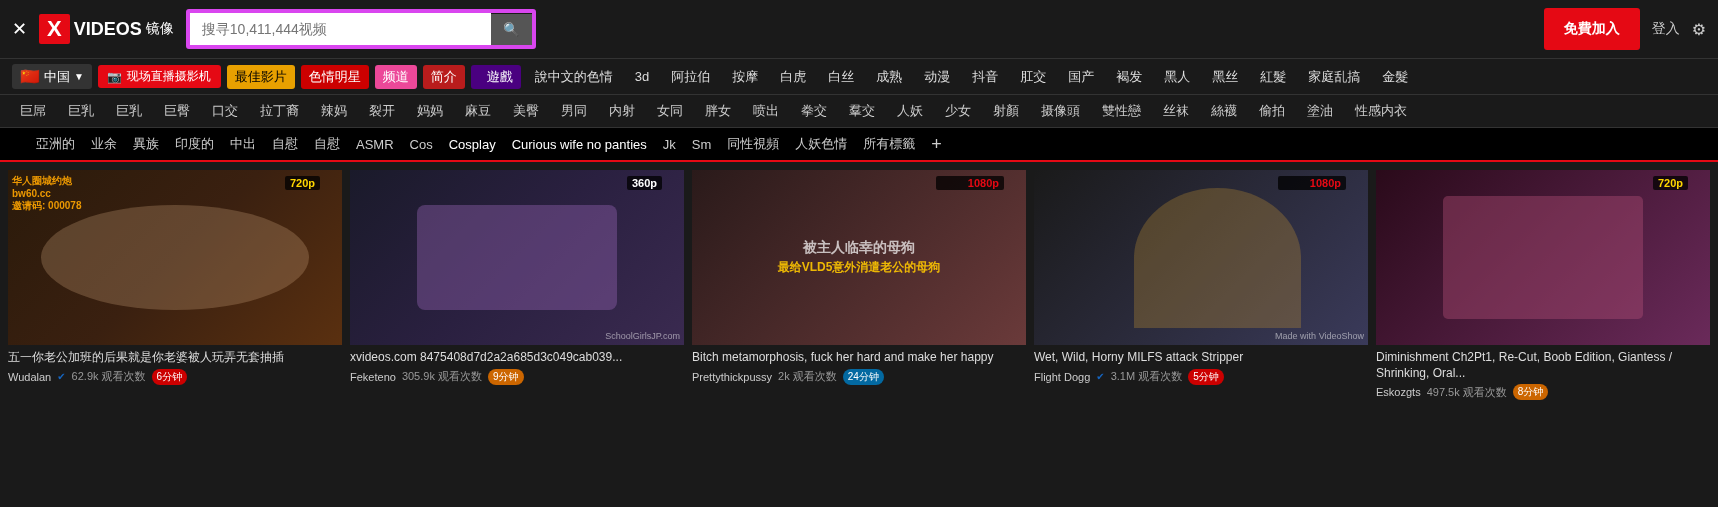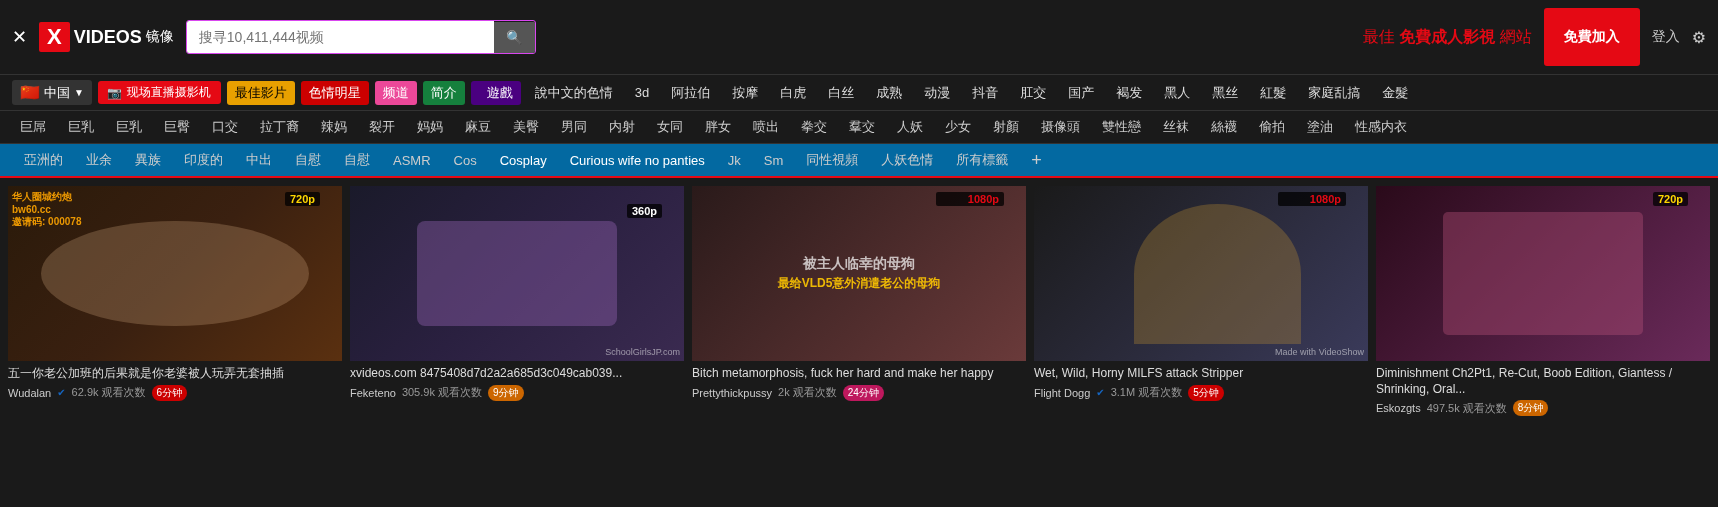--- a/index.html
+++ b/index.html
@@ -5,72 +5,72 @@
     * { margin: 0; padding: 0; box-sizing: border-box; }
     body { background: #1a1a1a; color: #ccc; font-family: Arial, sans-serif; font-size: 13px; overflow-x: hidden; }
     
     
     .header { background: #1a1a1a; display: flex; align-items: center; padding: 8px 12px; gap: 12px; border-bottom: 1px solid #333; }
     .close-btn { color: #fff; font-size: 18px; cursor: pointer; }
     .logo { display: flex; align-items: center; gap: 4px; }
     .logo-x { background: #e50914; color: #fff; font-weight: 900; font-size: 22px; padding: 2px 8px; border-radius: 2px; }
     .logo-text { color: #fff; font-weight: 700; font-size: 18px; }
     .logo-mirror { color: #fff; font-size: 14px; }
-    .search-box { display: flex; align-items: center; border: 1px solid #d946ef; border-radius: 3px; overflow: hidden; flex: 0 0 350px; }
+    .search-box { display: flex; align-items: center; border: 4px solid #d946ef; border-radius: 3px; overflow: hidden; flex: 0 0 350px; }
     .search-box input { background: #fff; border: none; outline: none; padding: 8px 12px; font-size: 14px; color: #333; width: 100%; }
     .search-box button { background: #555; border: none; padding: 8px 12px; cursor: pointer; color: #fff; }
     .header-right { margin-left: auto; display: flex; align-items: center; gap: 12px; }
     .header-tagline { font-size: 16px; color: #fff; }
     .header-tagline span { color: #e50914; }
-    .signup-btn { background: #e50914; color: #fff; border: none; padding: 20px 20px; border-radius: 3px; cursor: pointer; font-size: 14px; font-weight: bold; }
+    .signup-btn { background: #e50914; color: #fff; border: none; padding: 12px 20px; border-radius: 3px; cursor: pointer; font-size: 14px; font-weight: bold; }
     .login-link { color: #ccc; cursor: pointer; font-size: 14px; }
     .gear-icon { color: #ccc; font-size: 16px; cursor: pointer; }
     
     
     .nav1 { background: #1a1a1a; display: flex; align-items: center; padding: 5px 12px; gap: 6px; flex-wrap: nowrap; overflow-x: auto; border-bottom: 1px solid #333; }
     .nav1::-webkit-scrollbar { height: 3px; }
     .china-btn { display: flex; align-items: center; gap: 4px; background: #333; color: #fff; padding: 3px 8px; border-radius: 3px; cursor: pointer; font-size: 13px; }
     .flag { font-size: 16px; }
     .dropdown-arrow { font-size: 10px; }
     .live-btn { background: #e50914; color: #fff; padding: 3px 10px; border-radius: 3px; cursor: pointer; font-size: 12px; white-space: nowrap; display: flex; align-items: center; gap: 4px; }
     .nav-tag { color: #fff; padding: 3px 8px; border-radius: 3px; cursor: pointer; font-size: 13px; white-space: nowrap; }
     .nav-tag.highlight-yellow { background: #e8a000; color: #000; }
     .nav-tag.highlight-red { background: #c00; color: #fff; }
     .nav-tag.highlight-green { background: #ec4899; color: #fff; }
-    .nav-tag.highlight-blue2 { background: #15803d; color: #fff; }
+    .nav-tag.highlight-blue2 { background: #b91c1c; color: #fff; }
     .nav-tag.highlight-game { background: #4a0080; color: #fff; padding-left: 16px; }
     .nav-tag.plain { color: #ddd; }
     
     
     .nav2 { background: #1a1a1a; display: flex; align-items: center; padding: 4px 12px; gap: 6px; flex-wrap: nowrap; overflow-x: auto; border-bottom: 1px solid #333; }
     .nav2::-webkit-scrollbar { height: 3px; }
     .cat-item { color: #ccc; padding: 3px 8px; cursor: pointer; font-size: 13px; white-space: nowrap; }
     
     
-    .nav3 { background: #0369a1; display: flex; align-items: center; padding: 4px 16px; gap: 7px; flex-wrap: nowrap; overflow-x: auto; border-bottom: 2px solid #e50914; }
+    .nav3 { background: #000000; display: flex; align-items: center; padding: 4px 28px; gap: 0; flex-wrap: nowrap; overflow-x: auto; border-bottom: 2px solid #e50914; }
     .nav3::-webkit-scrollbar { height: 3px; }
     .tag-item { color: #ccc; padding: 3px 8px; cursor: pointer; font-size: 13px; white-space: nowrap; }
     .add-btn { color: #ccc; font-size: 18px; cursor: pointer; padding: 0 8px; }
     
     
     .video-grid { display: flex; gap: 0; padding: 8px 4px; background: #1a1a1a; }
     .video-card { flex: 1; padding: 0 4px; cursor: pointer; }
     .video-thumb { position: relative; width: 100%; height: 175px; background: #333; overflow: hidden; }
     .quality-badge { position: absolute; top: 6px; right: 22px; background: rgba(0,0,0,0.75); color: #fff; font-size: 11px; padding: 1px 5px; border-radius: 2px; font-weight: bold; }
     .quality-badge.q720 { color: #ffd700; }
-    .quality-badge.q360 { color: #fff; margin-top: 12px; }
+    .quality-badge.q360 { color: #fff; }
     .quality-badge.q1080 { color: #e50914; padding-left: 32px; }
     .video-title { color: #ddd; font-size: 12px; margin-top: 5px; line-height: 1.3; max-height: 2.6em; overflow: hidden; }
     .video-meta { display: flex; align-items: center; gap: 6px; margin-top: 3px; font-size: 11px; color: #999; flex-wrap: wrap; }
     .channel-name { color: #ccc; }
     .verified { color: #1565c0; font-size: 10px; }
     .duration-badge { background: #555; color: #fff; padding: 1px 5px; border-radius: 10px; font-size: 10px; }
     .duration-badge.d6 { background: #cc0000; }
     .duration-badge.d9 { background: #cc6600; }
-    .duration-badge.d24 { background: #be185d; }
+    .duration-badge.d24 { background: #0369a1; }
     .duration-badge.d5 { background: #cc0000; }
     .duration-badge.d8 { background: #cc6600; }
     
     
     .thumb1 { background: linear-gradient(135deg, #2a1a0a 0%, #3a2010 50%, #5a3010 100%); }
     .thumb2 { background: linear-gradient(135deg, #1a1a2a 0%, #2a2040 50%, #3a2a50 100%); }
     .thumb3 { background: linear-gradient(135deg, #2a1a1a 0%, #4a2a2a 50%, #6a3a3a 100%); }
     .thumb4 { background: linear-gradient(135deg, #1a1a1a 0%, #2a2a3a 50%, #3a3a5a 100%); }
     .thumb5 { background: linear-gradient(135deg, #2a0a1a 0%, #4a1a3a 50%, #6a2a5a 100%); }
     .thumb-center-text { position: absolute; top: 50%; left: 50%; transform: translate(-50%, -50%); color: rgba(255,255,255,0.7); font-size: 14px; text-align: center; font-weight: bold; line-height: 1.4; }
@@ -85,25 +85,20 @@
   <div class="logo">
     <span class="logo-x">X</span>
     <span class="logo-text">VIDEOS</span>
     <span class="logo-mirror">镜像</span>
   </div>
   <div class="search-box">
     <input type="text" placeholder="搜寻10,411,444视频" style="">
     <button>🔍</button>
   </div>
   <div class="header-right">
-    <div class="header-tagline">
-      <span>最佳</span>
-      <span style="color:#e50914;font-weight:bold;">免費成人影視</span>
-      <span>網站</span>
-    </div>
     <button class="signup-btn">免費加入</button>
     <span class="login-link">登入</span>
     <span class="gear-icon">⚙</span>
   </div>
 </div>
 
 <div class="nav1">
   <div class="china-btn">
     <span class="flag">🇨🇳</span>
     <span>中国</span>

